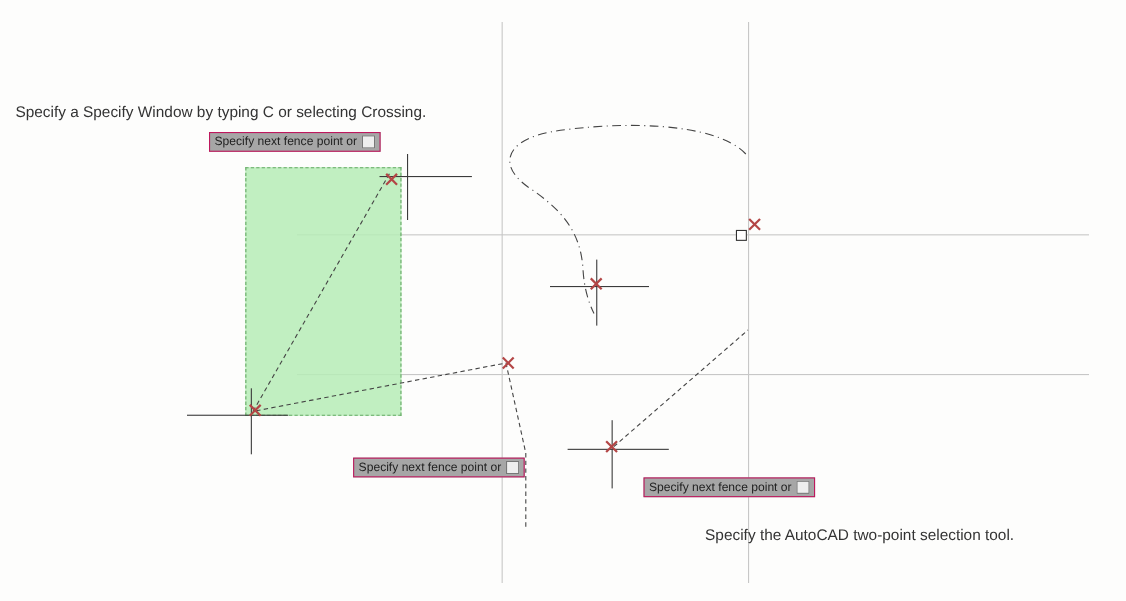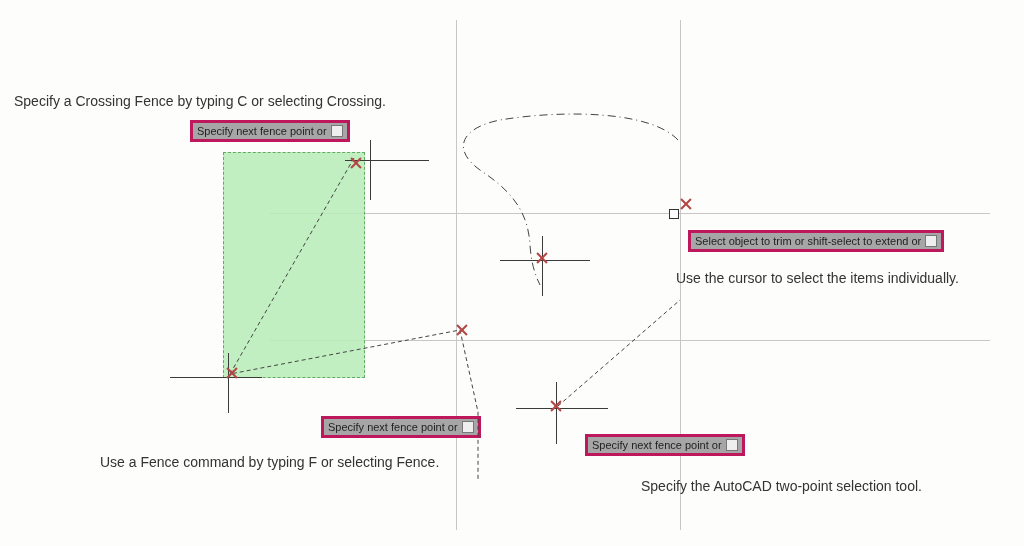--- a/index.html
+++ b/index.html
@@ -1,21 +1,21 @@
 <!DOCTYPE html>
 <html><head>
 <meta charset="utf-8">
 <style>
   html,body{margin:0;padding:0;width:1024px;height:546px;background:#fdfdfc;font-family:Arial,Helvetica,sans-serif;color:#3c3c3c;overflow:hidden}
   .wrap{position:relative;width:1024px;height:546px}
   .hline,.vline{position:absolute;background:#c7c7c7}
   .hline{height:1px}
   .vline{width:1px}
   .caption{position:absolute;font-size:14px;color:#333;white-space:nowrap}
-  .tooltip{position:absolute;background:#a6a6a6;border:3px solid #be185d;padding:2px 4px;font-size:11px;color:#222;display:flex;align-items:flex-end;gap:4px;white-space:nowrap}
+  .tooltip{position:absolute;background:#a6a6a6;border:1px solid #be185d;padding:2px 4px;font-size:11px;color:#222;display:flex;align-items:flex-end;gap:4px;white-space:nowrap}
   .tooltip .glyph{width:10px;height:10px;background:#eee;border:1px solid #777;display:inline-block}
   .crossing{position:absolute;background:#b7edb7;border:1.5px dashed #4a9b4a;opacity:.85}
   .xmark{position:absolute;width:12px;height:12px;transform:translate(-6px,-6px)}
   .xmark::before,.xmark::after{content:"";position:absolute;left:5px;top:-1px;width:2px;height:14px;background:#b34545}
   .xmark::before{transform:rotate(45deg)}
   .xmark::after{transform:rotate(-45deg)}
   .cross{position:absolute}
   .cross .h{position:absolute;height:1px;background:#3b3b3b}
   .cross .v{position:absolute;width:1px;background:#3b3b3b}
   .pickbox{position:absolute;width:8px;height:8px;border:1px solid #333;background:#fff;transform:translate(-5px,-5px)}
@@ -26,31 +26,25 @@
 <body>
 <div class="wrap">
 
 <div class="vline" style="left:456px;top:20px;height:510px"></div>
 <div class="vline" style="left:680px;top:20px;height:510px"></div>
 <div class="hline" style="left:270px;top:213px;width:720px"></div>
 <div class="hline" style="left:270px;top:340px;width:720px"></div>
 
 <div class="crossing" style="left:223px;top:152px;width:140px;height:224px"></div>
 
-<div class="caption" style="left:14px;top:93px">Specify a Crossing Fence by typing C or selecting Crossing.</div>
-<div class="caption" style="left:676px;top:270px">Use the cursor to select the items individually.</div>
-<div class="caption" style="left:100px;top:454px">Use a Fence command by typing F or selecting Fence.</div>
+<div class="caption" style="left:14px;top:93px">Specify a Specify Window by typing C or selecting Crossing.</div>
 <div class="caption" style="left:641px;top:478px">Specify the AutoCAD two-point selection tool.</div>
 
 <div class="tooltip" style="left:190px;top:120px">
   <span>Specify next fence point or</span>
-  <span class="glyph"></span>
-</div>
-<div class="tooltip" style="left:688px;top:230px">
-  <span>Select object to trim or shift-select to extend or</span>
   <span class="glyph"></span>
 </div>
 <div class="tooltip" style="left:321px;top:416px">
   <span>Specify next fence point or</span>
   <span class="glyph"></span>
 </div>
 <div class="tooltip" style="left:585px;top:434px">
   <span>Specify next fence point or</span>
   <span class="glyph"></span>
 </div>

